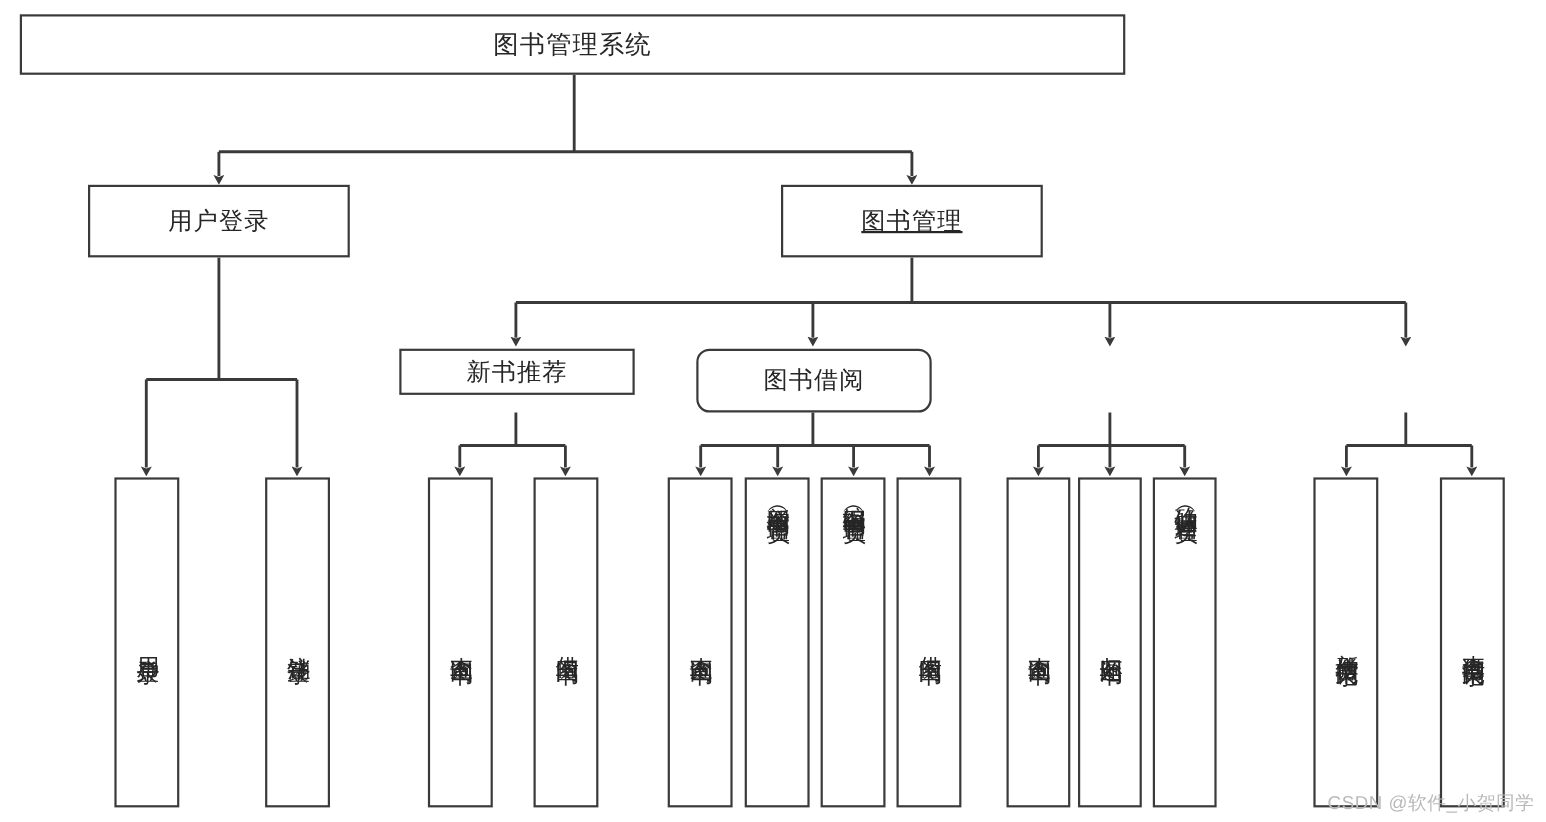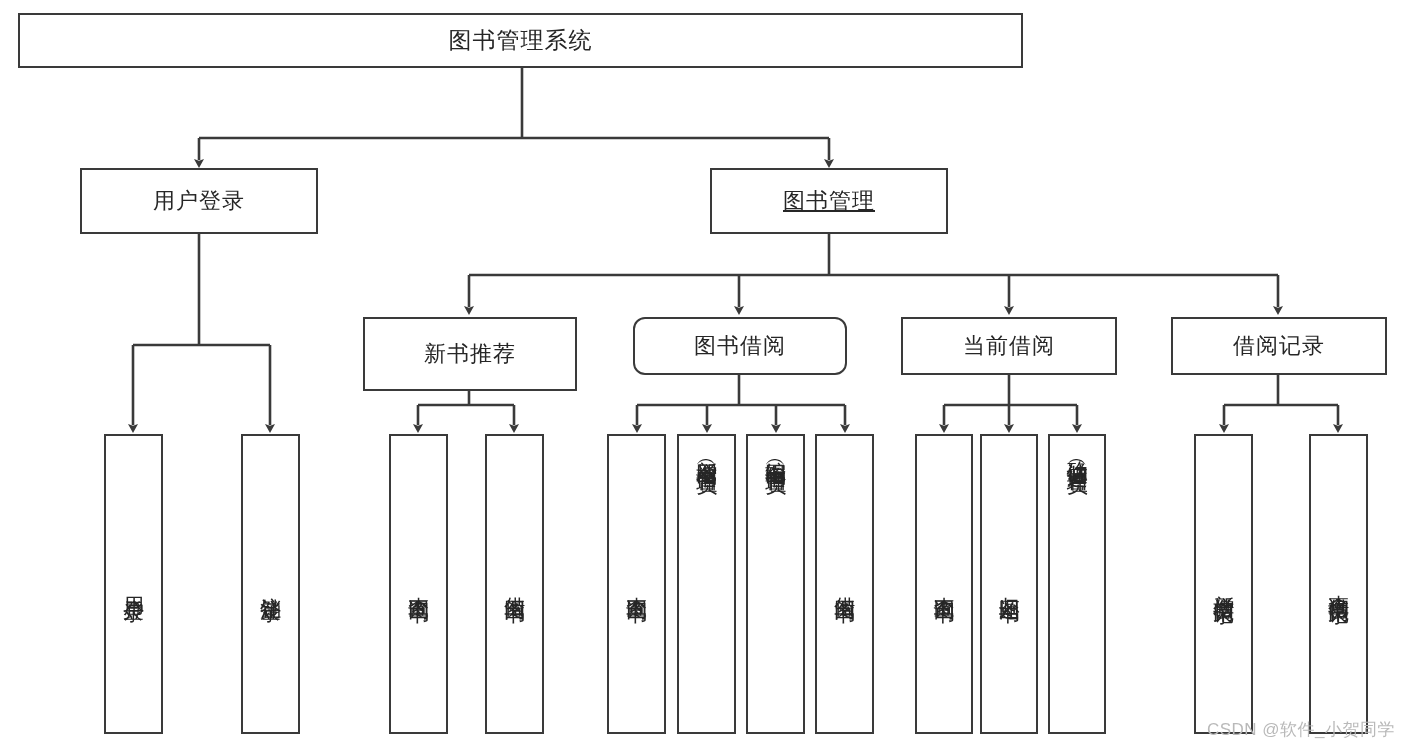--- a/index.html
+++ b/index.html
@@ -127,31 +127,25 @@
     <span>图书管理系统</span>
   </div>
 
   <div class="node h" style="left:80px;top:168px;width:238px;height:66px;">
     <span>用户登录</span>
   </div>
   <div class="node h" style="left:710px;top:168px;width:238px;height:66px;text-decoration:underline;">
     <span>图书管理</span>
   </div>
 
-  <div class="node h" style="left:363px;top:317px;width:214px;height:74px;">
+  <div class="node h" style="left:363px;top:317px;width:214px;height:42px;">
     <span>新书推荐</span>
   </div>
   <div class="node h" style="left:633px;top:317px;width:214px;height:58px;border-radius:12px;">
     <span>图书借阅</span>
-  </div>
-  <div class="node h" style="left:901px;top:317px;width:216px;height:58px;">
-    <span>当前借阅</span>
-  </div>
-  <div class="node h" style="left:1171px;top:317px;width:216px;height:58px;">
-    <span>借阅记录</span>
   </div>
 
   <div class="node v center" style="left:104px;top:434px;width:59px;height:300px;">
     <span>用户登录</span>
   </div>
   <div class="node v center" style="left:241px;top:434px;width:59px;height:300px;">
     <span>注销登录</span>
   </div>
 
   <div class="node v center" style="left:389px;top:434px;width:59px;height:300px;">

